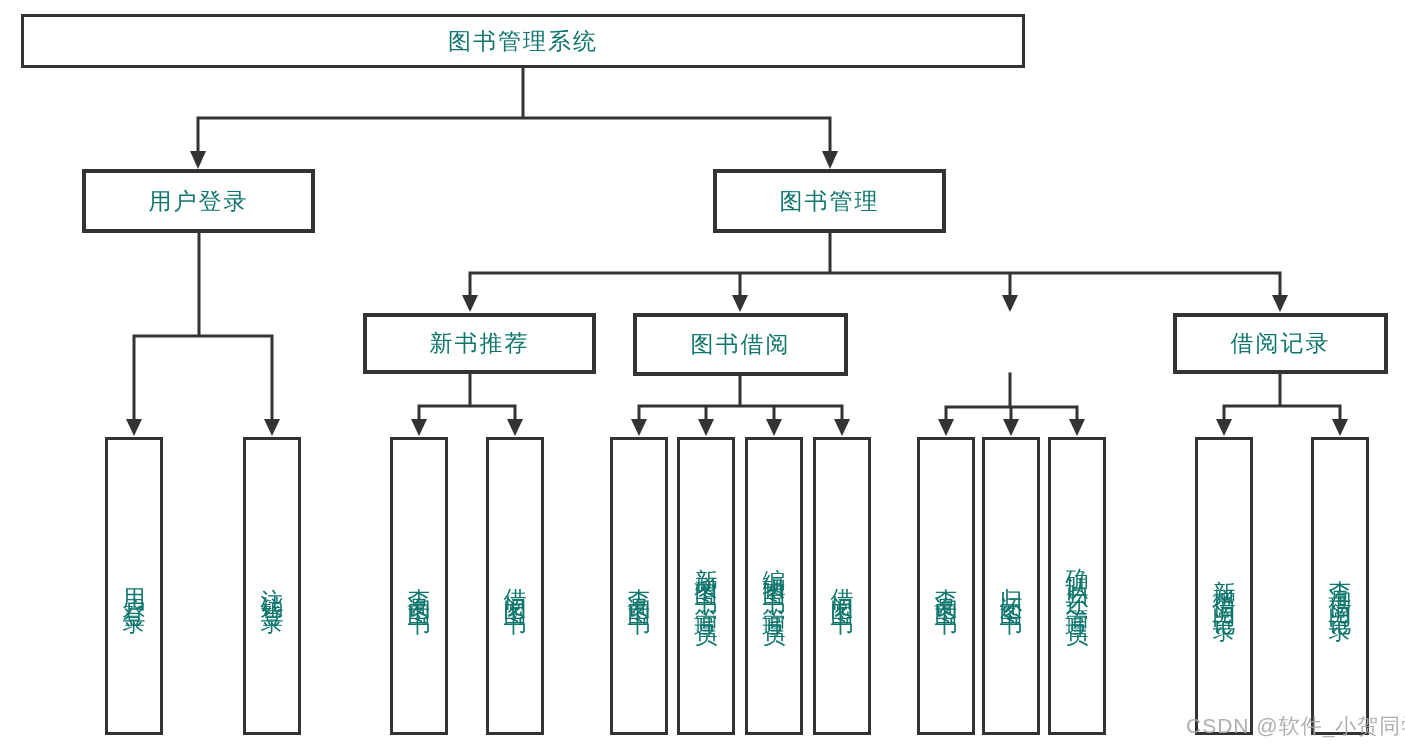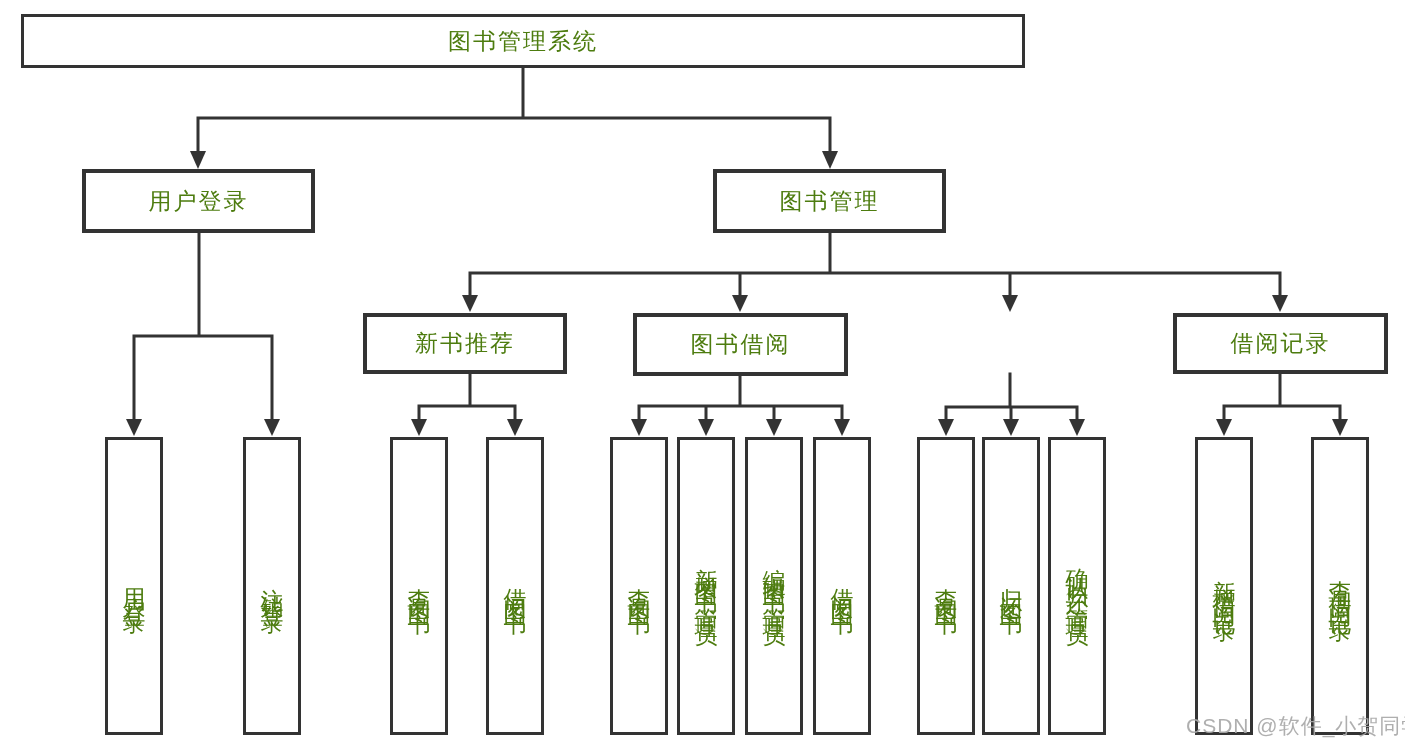--- a/index.html
+++ b/index.html
@@ -20,21 +20,21 @@
     left: 0;
     top: 0;
     width: 1405px;
     height: 747px;
   }
   .box {
     position: absolute;
     box-sizing: border-box;
     background: #ffffff;
     border: 3px solid #333333;
-    color: #4d7c0f;
+    color: #0f766e;
     display: flex;
     align-items: center;
     justify-content: center;
     font-size: 23px;
     letter-spacing: 2px;
     white-space: nowrap;
   }
   .lvl2, .lvl3 {
     border-width: 4px;
   }
@@ -111,21 +111,21 @@
     <span>图书管理系统</span>
   </div>
 
   <div class="box lvl2" style="left:82px; top:169px; width:233px; height:64px;">
     <span>用户登录</span>
   </div>
   <div class="box lvl2" style="left:713px; top:169px; width:233px; height:64px;font-family:Liberation Serif, serif;">
     <span>图书管理</span>
   </div>
 
-  <div class="box lvl3" style="left:363px; top:313px; width:204px; height:61px;">
+  <div class="box lvl3" style="left:363px; top:313px; width:233px; height:61px;">
     <span>新书推荐</span>
   </div>
   <div class="box lvl3" style="left:633px; top:313px; width:215px; height:63px;">
     <span>图书借阅</span>
   </div>
   <div class="box lvl3" style="left:1173px; top:313px; width:215px; height:61px;">
     <span>借阅记录</span>
   </div>
 
   <div class="box leaf" style="left:105px;">

